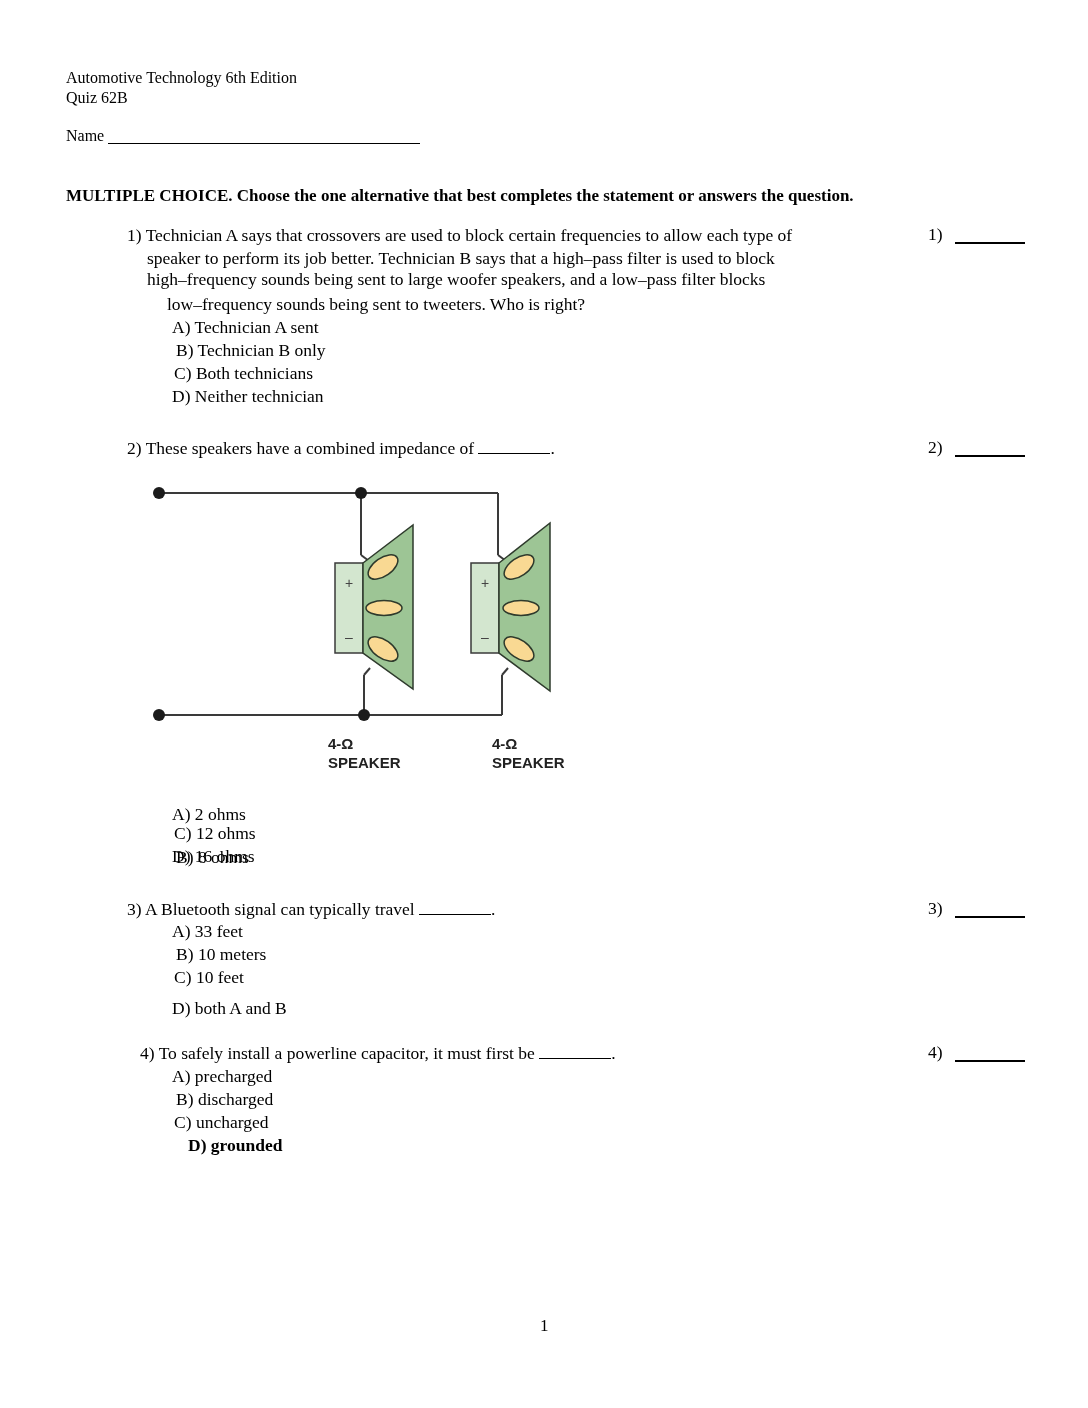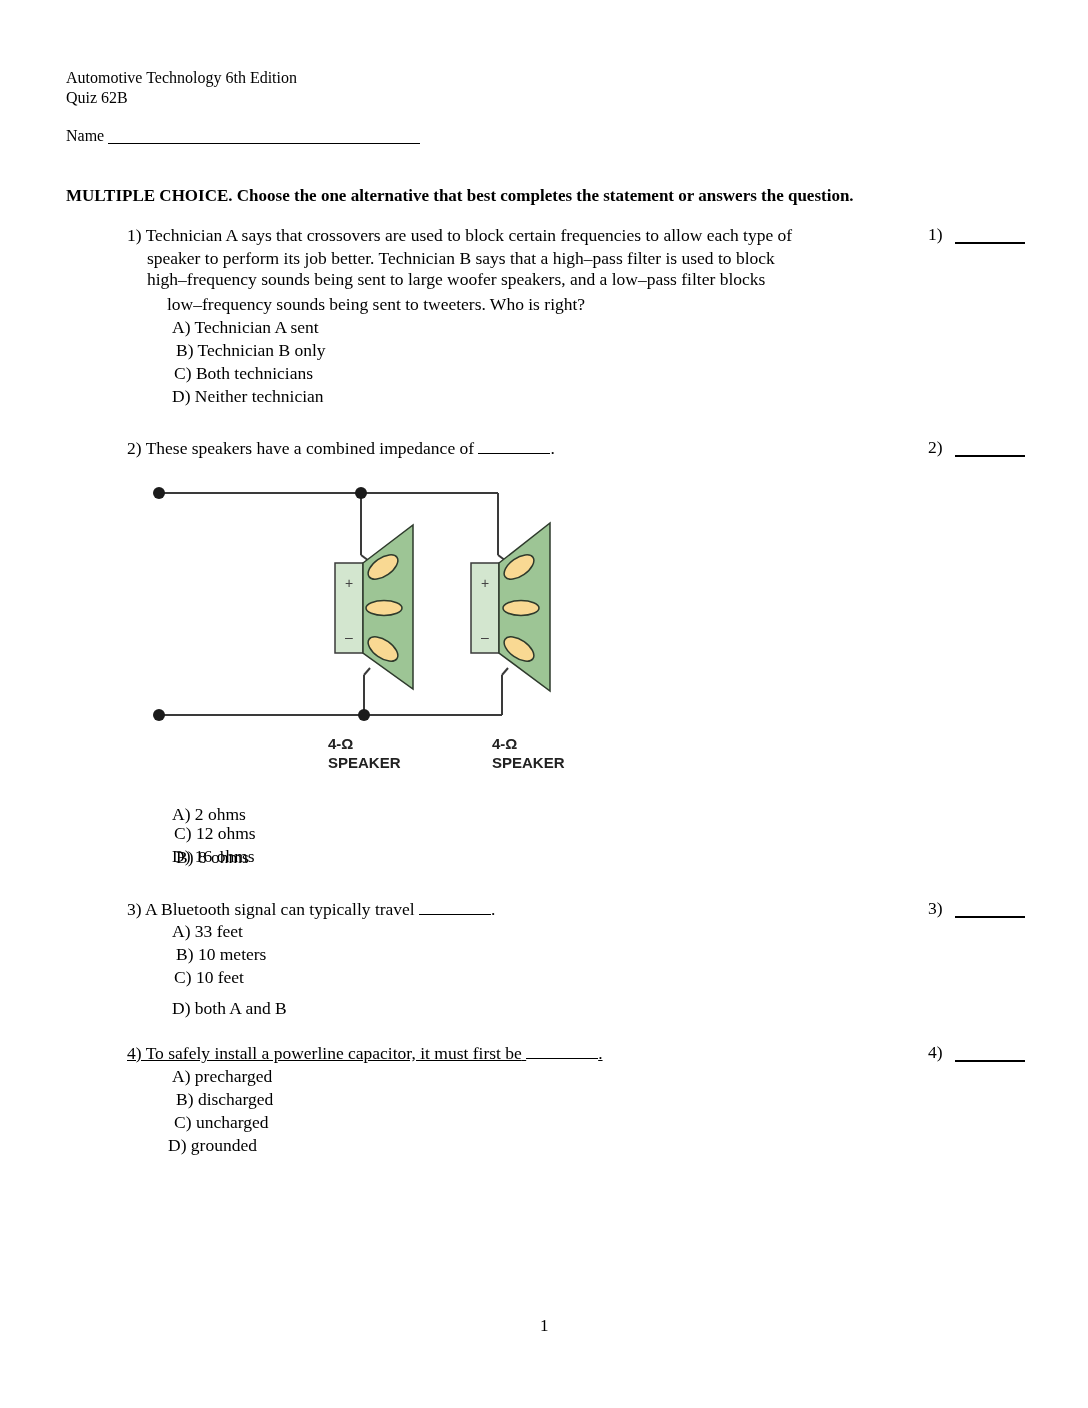--- a/index.html
+++ b/index.html
@@ -108,25 +108,25 @@
   </div>
   <div class="abs qnum-right" style="left:928px; top:898px;">3)</div>
   <div class="ansline" style="left:955px; top:916px;"></div>
   <div class="abs opt" style="left:172px; top:920px;">A) 33 feet</div>
   <div class="abs opt" style="left:176px; top:943px;">B) 10 meters</div>
   <div class="abs opt" style="left:174px; top:966px;">C) 10 feet</div>
   <div class="abs opt" style="left:172px; top:989px;margin-top:8px;">D) both A and B</div>
 </div>
 
 <div>
-  <div class="abs q" style="left:127px; top:1042px;text-decoration:underline;">
+  <div class="abs q" style="left:140px; top:1042px;">
     <span>4) To safely install a powerline capacitor, it must first be</span>
     <span class="blank"></span><span>.</span>
   </div>
   <div class="abs qnum-right" style="left:928px; top:1042px;">4)</div>
   <div class="ansline" style="left:955px; top:1060px;"></div>
   <div class="abs opt" style="left:172px; top:1065px;">A) precharged</div>
   <div class="abs opt" style="left:176px; top:1088px;">B) discharged</div>
   <div class="abs opt" style="left:174px; top:1111px;">C) uncharged</div>
-  <div class="abs opt" style="left:168px; top:1134px;">D) grounded</div>
+  <div class="abs opt" style="left:188px; top:1134px;font-weight:bold;">D) grounded</div>
 </div>
 
 <div class="abs pagenum" style="left:540px; top:1316px;">1</div>
 
 </body></html>

